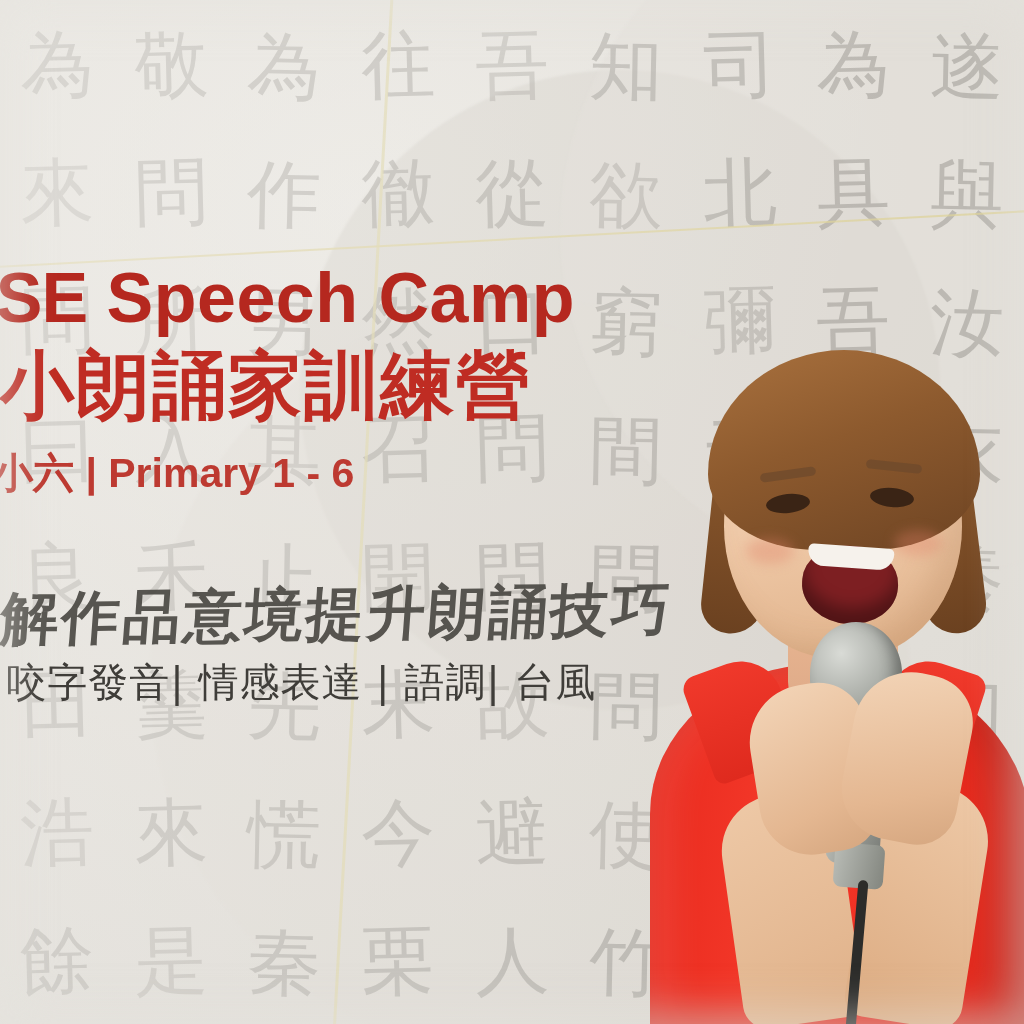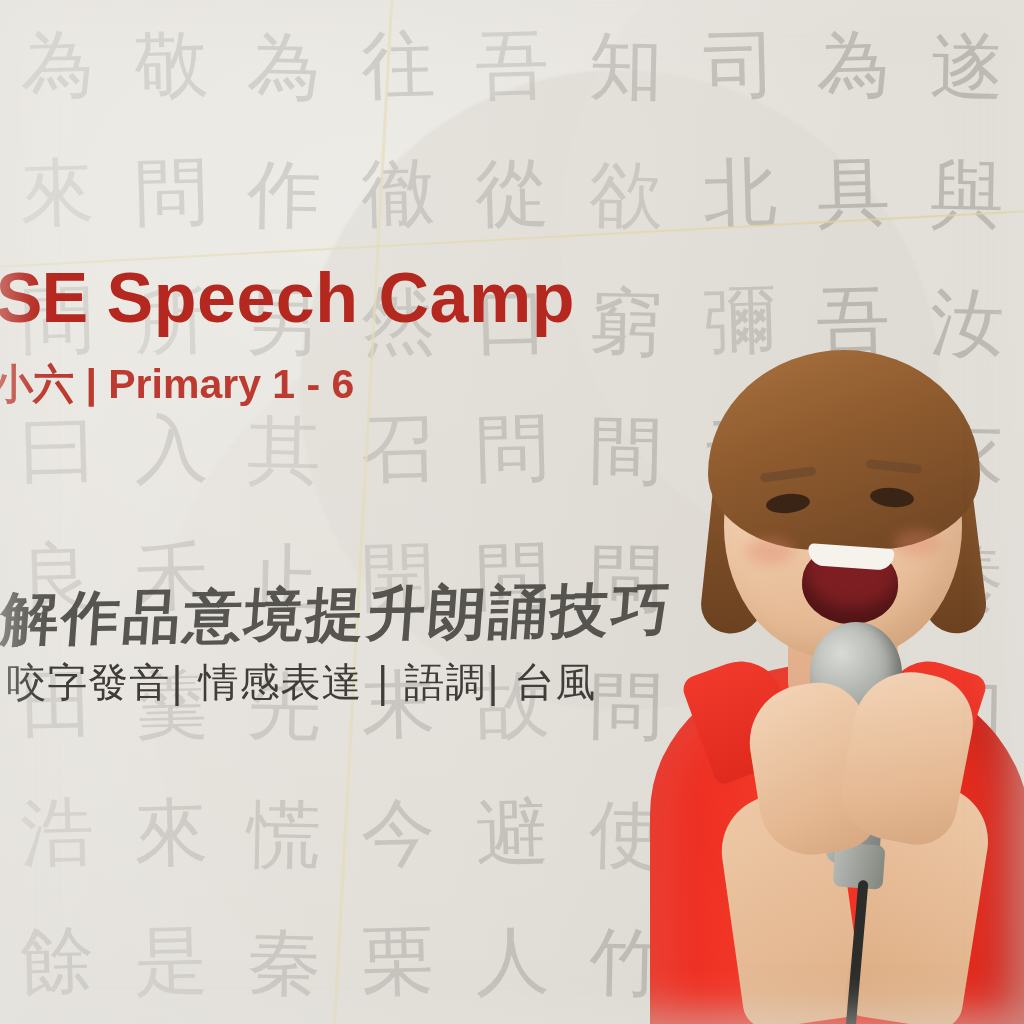--- a/index.html
+++ b/index.html
@@ -419,20 +419,21 @@
   <div class="logo">
     <div class="logo-word">e</div>
     <div class="logo-sub">TUTE</div>
   </div>
 
   <div class="headline">
     <div class="title-en">
       <span class="bold">INESE</span>
       <span class="light">Speech Camp</span>
     </div>
+    <div class="title-zh">小朗誦家訓練營</div>
     <div class="grade">小六 | Primary 1 - 6</div>
   </div>
 
   <div class="hand">理解作品意境提升朗誦技巧</div>
   <div class="tags">| 咬字發音| 情感表達 | 語調| 台風</div>
 
   <div class="girl">
     <div class="g-shirt"></div>
     <div class="g-collarL"></div>
     <div class="g-collarR"></div>

